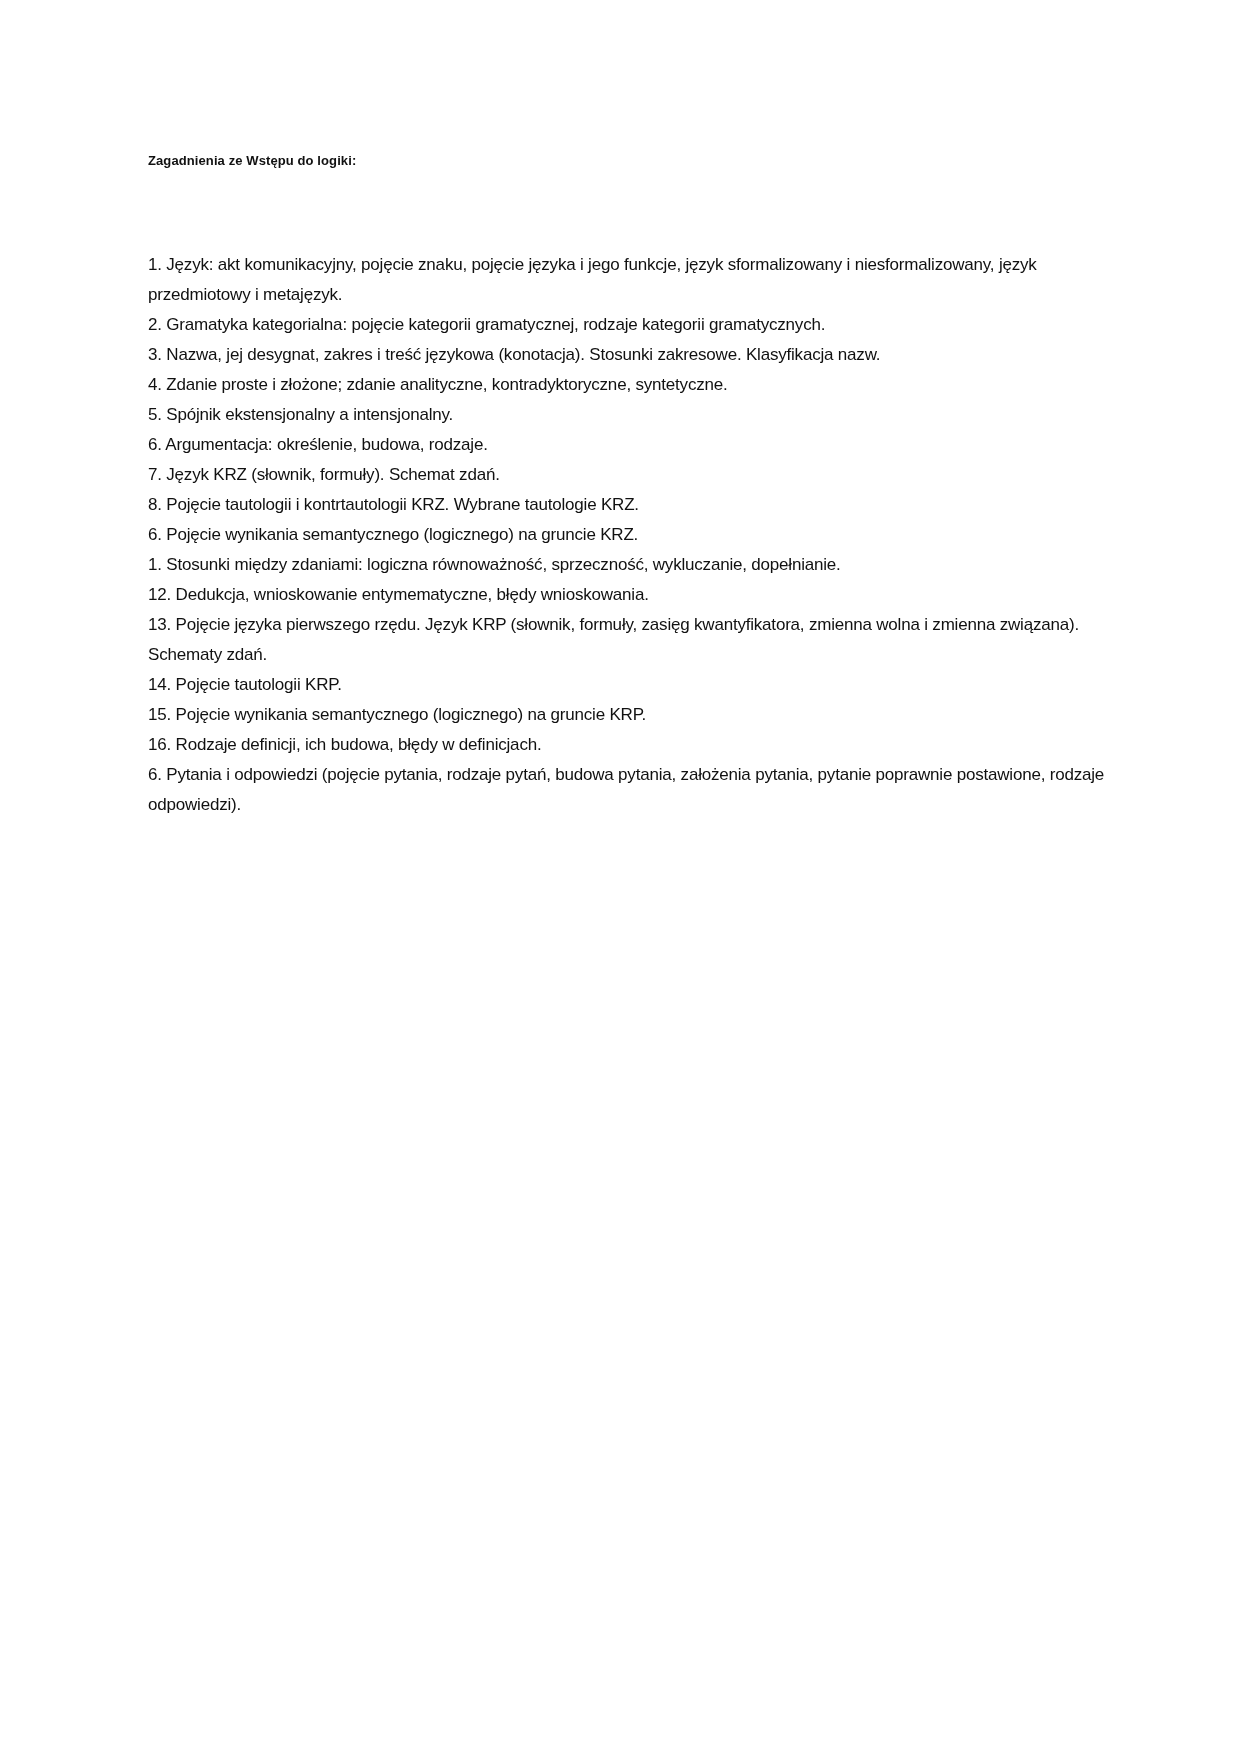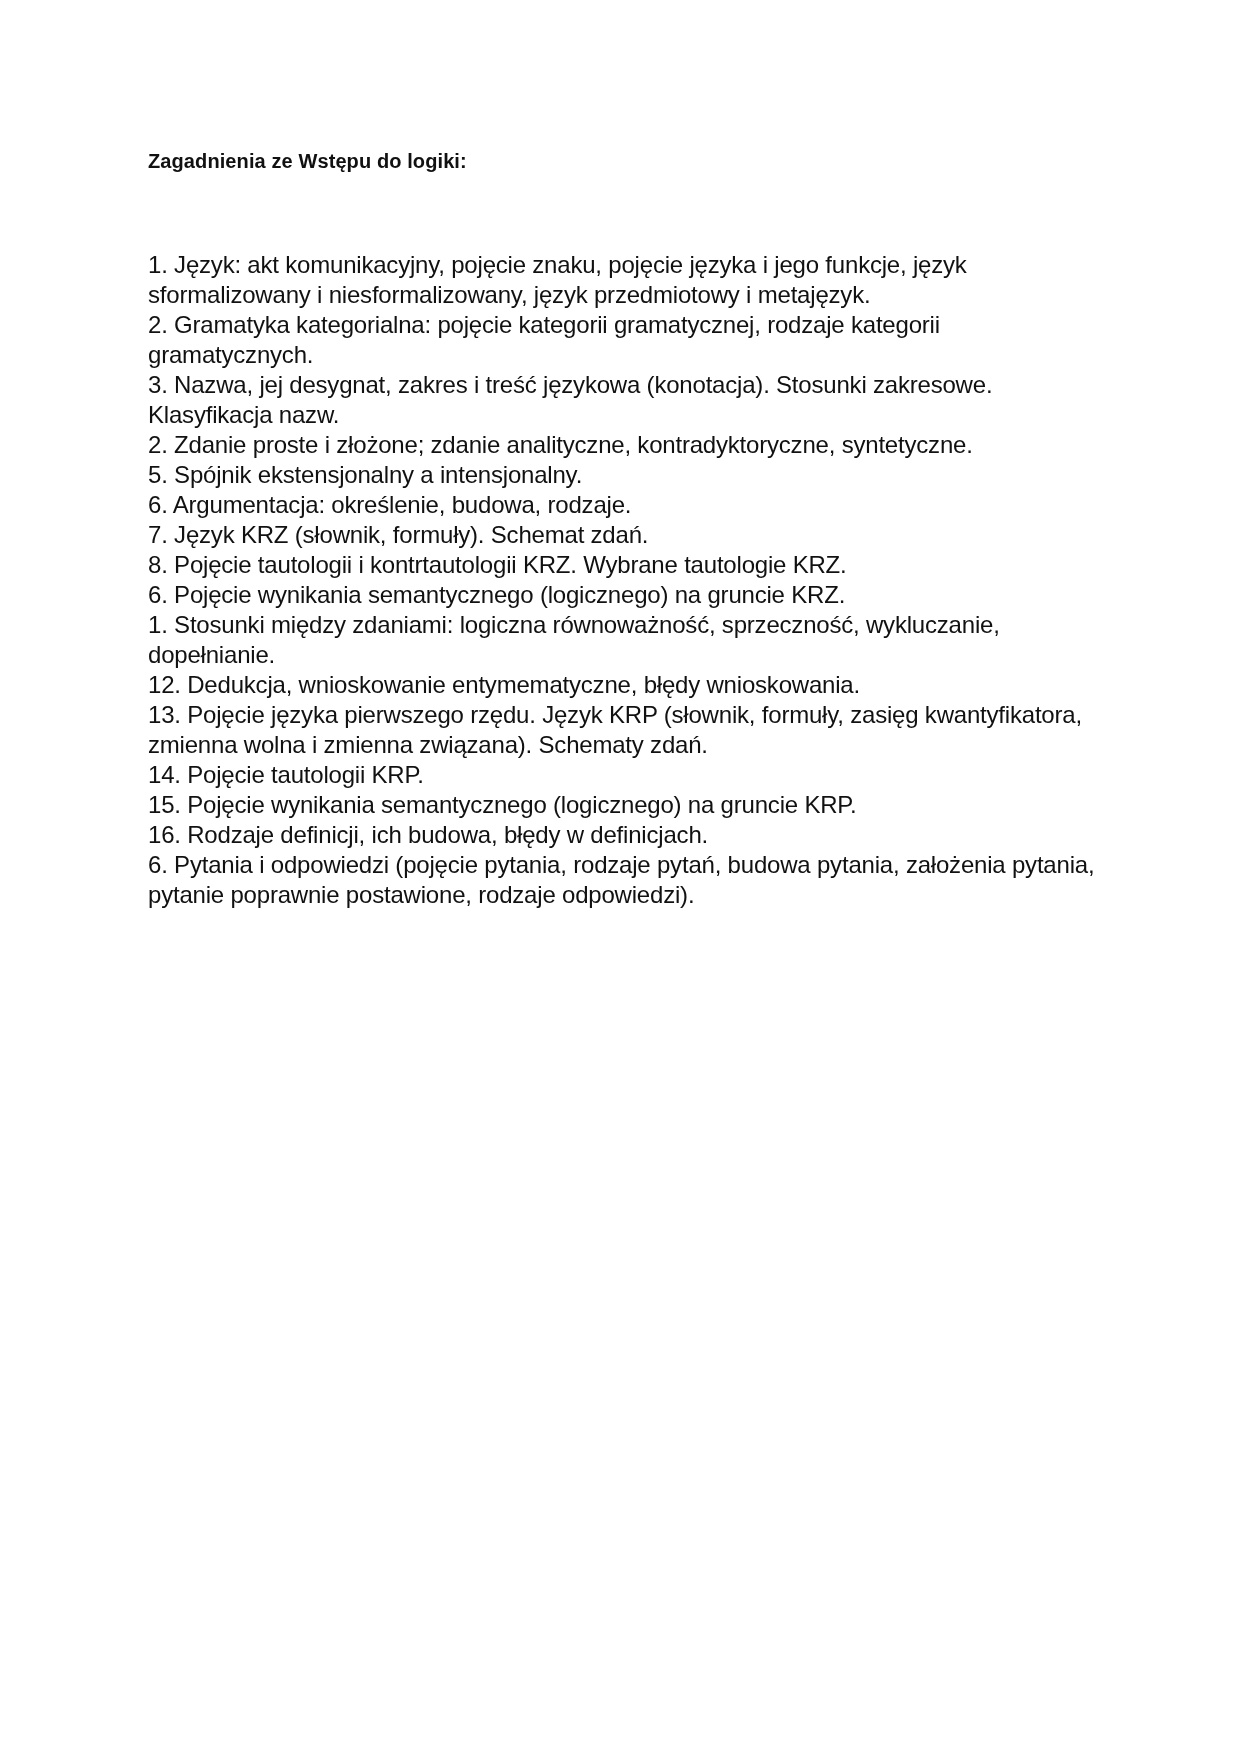--- a/index.html
+++ b/index.html
@@ -20,52 +20,52 @@
       left: 0;
       top: 0;
       width: 1240px;
       height: 1754px;
       background: #ffffff;
     }
     .title {
       position: absolute;
       left: 148px;
       top: 148px;
-      font-size: 20px;
+      font-size: 13px;
       font-weight: bold;
       letter-spacing: 0.1px;
       line-height: 26px;
       white-space: nowrap;
     }
     .list {
       position: absolute;
       left: 148px;
       top: 250px;
       width: 960px;
-      font-size: 24px;
+      font-size: 17px;
       line-height: 30px;
       letter-spacing: -0.2px;
     }
     .list-item {
       display: block;
       margin: 0;
       padding: 0;
     }
   </style>
 </head>
 <body>
 
 <div class="page">
   <div class="title">Zagadnienia ze Wstępu do logiki:</div>
 
   <div class="list">
     <p class="list-item">1. Język: akt komunikacyjny, pojęcie znaku, pojęcie języka i jego funkcje, język sformalizowany i niesformalizowany, język przedmiotowy i metajęzyk.</p>
     <p class="list-item">2. Gramatyka kategorialna: pojęcie kategorii gramatycznej, rodzaje kategorii gramatycznych.</p>
     <p class="list-item">3. Nazwa, jej desygnat, zakres i treść językowa (konotacja). Stosunki zakresowe. Klasyfikacja nazw.</p>
-    <p class="list-item">2. Zdanie proste i złożone; zdanie analityczne, kontradyktoryczne, syntetyczne.</p>
+    <p class="list-item">4. Zdanie proste i złożone; zdanie analityczne, kontradyktoryczne, syntetyczne.</p>
     <p class="list-item">5. Spójnik ekstensjonalny a intensjonalny.</p>
     <p class="list-item">6. Argumentacja: określenie, budowa, rodzaje.</p>
     <p class="list-item">7. Język KRZ (słownik, formuły). Schemat zdań.</p>
     <p class="list-item">8. Pojęcie tautologii i kontrtautologii KRZ. Wybrane tautologie KRZ.</p>
     <p class="list-item">6. Pojęcie wynikania semantycznego (logicznego) na gruncie KRZ.</p>
     <p class="list-item">1. Stosunki między zdaniami: logiczna równoważność, sprzeczność, wykluczanie, dopełnianie.</p>
     <p class="list-item">12. Dedukcja, wnioskowanie entymematyczne, błędy wnioskowania.</p>
     <p class="list-item">13. Pojęcie języka pierwszego rzędu. Język KRP (słownik, formuły, zasięg kwantyfikatora, zmienna wolna i zmienna związana). Schematy zdań.</p>
     <p class="list-item">14. Pojęcie tautologii KRP.</p>
     <p class="list-item">15. Pojęcie wynikania semantycznego (logicznego) na gruncie KRP.</p>

